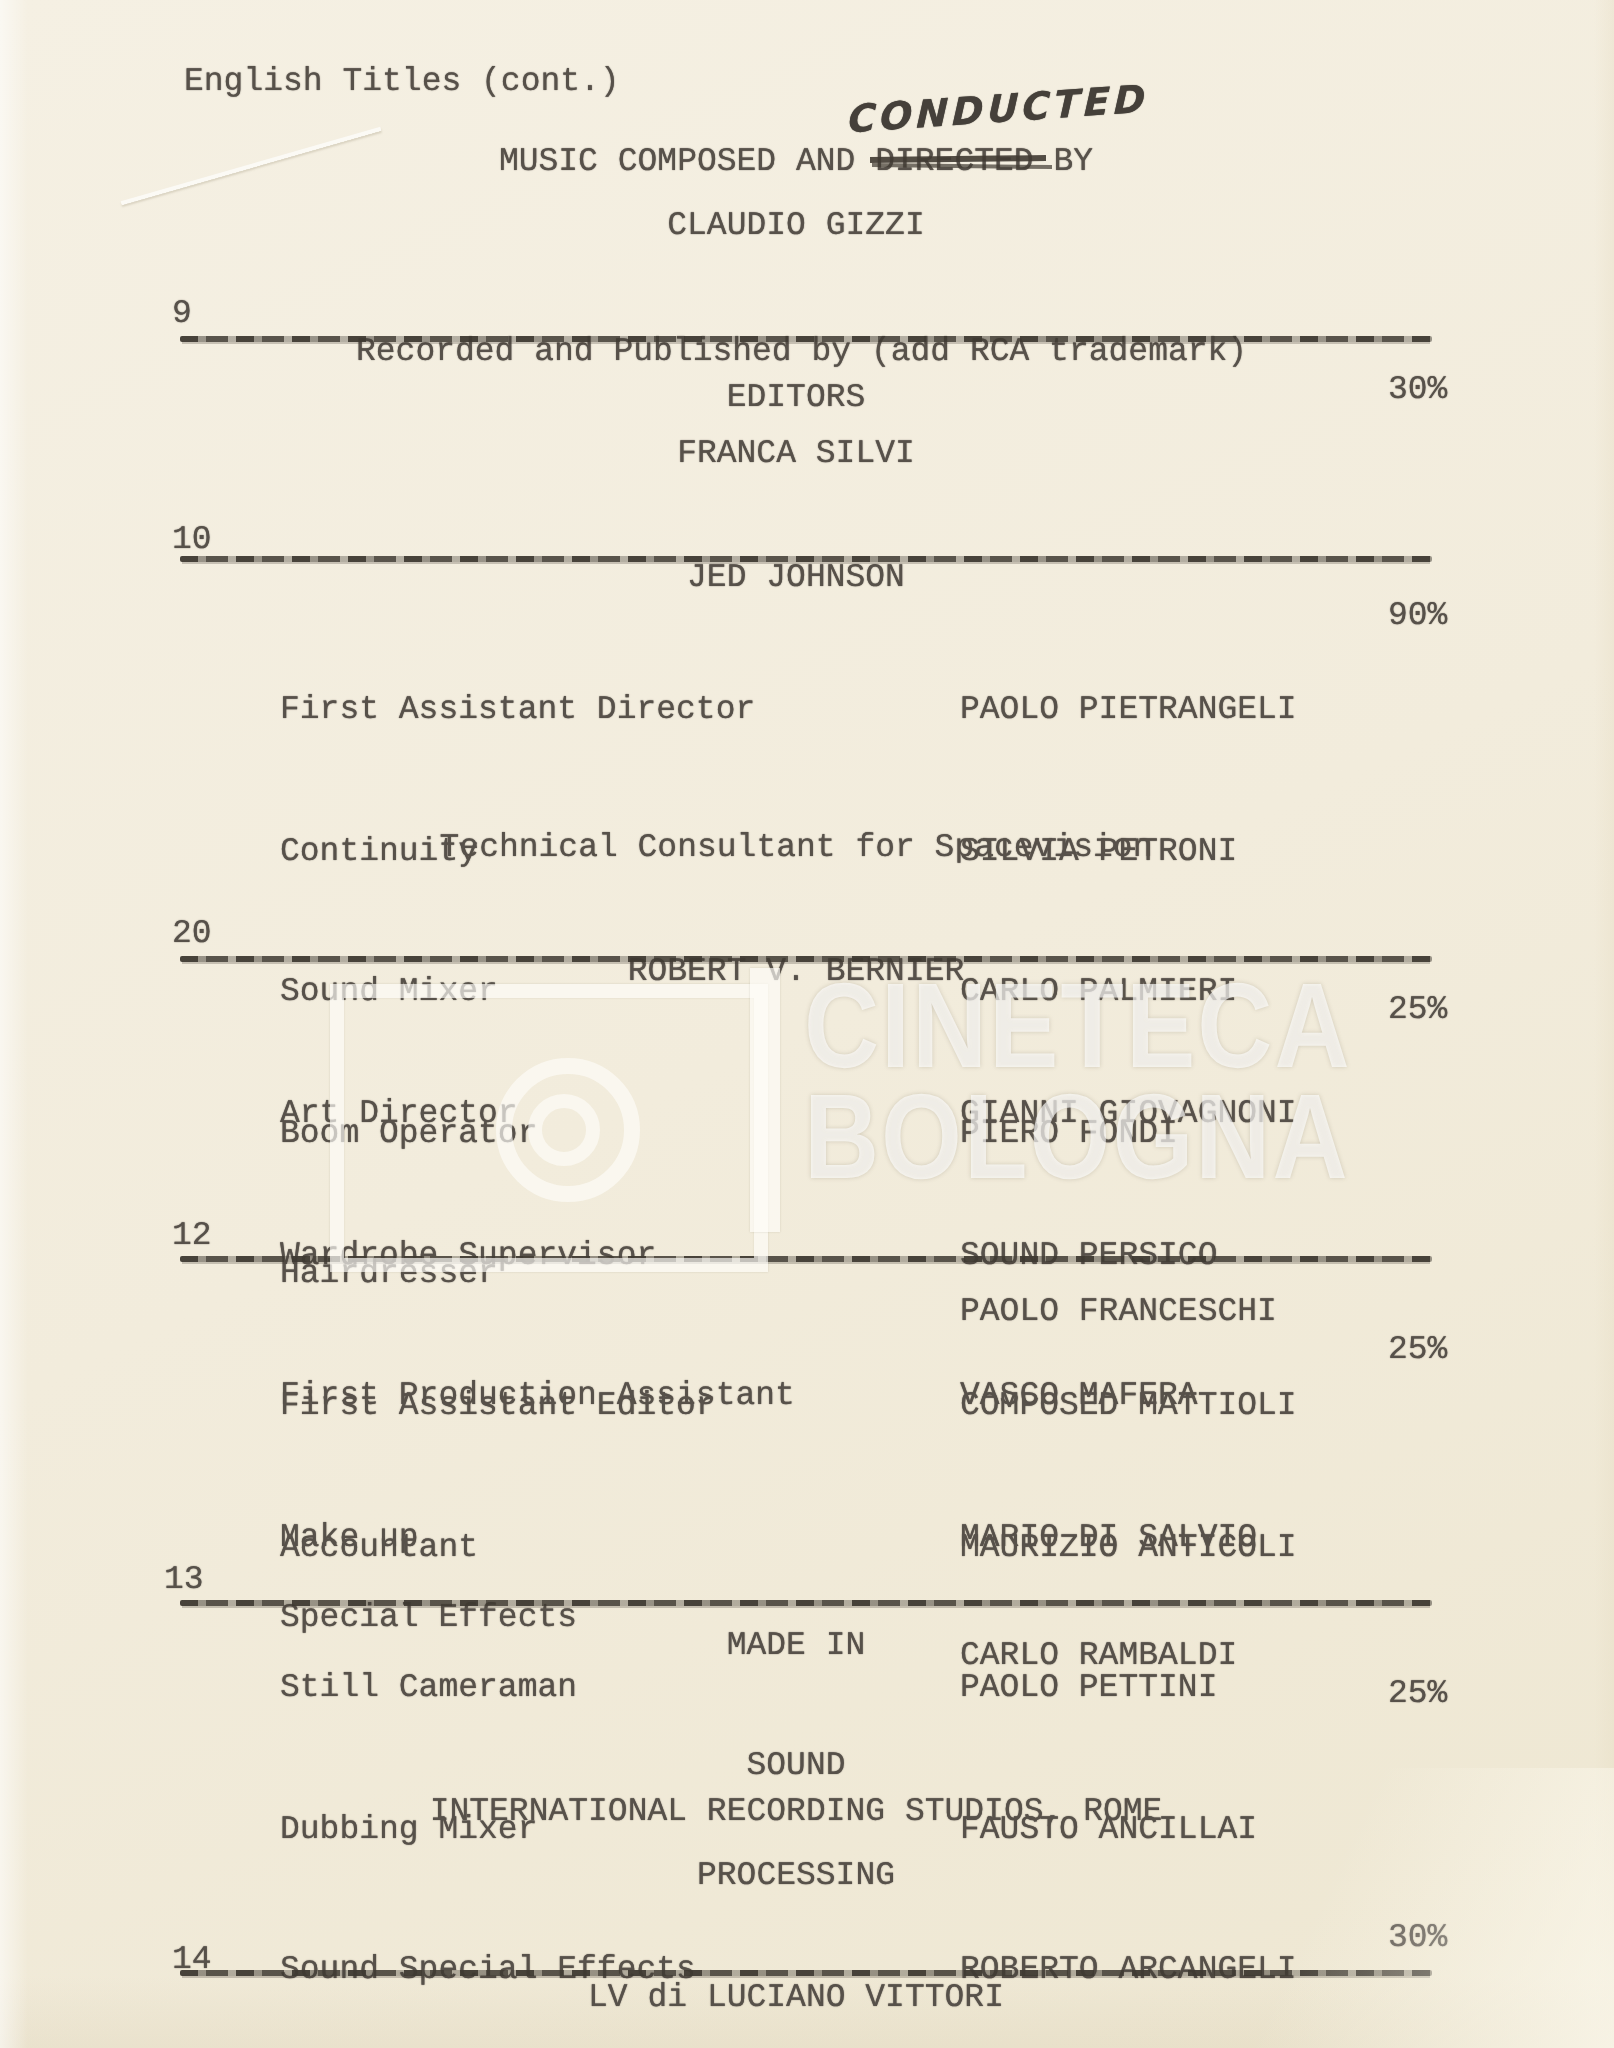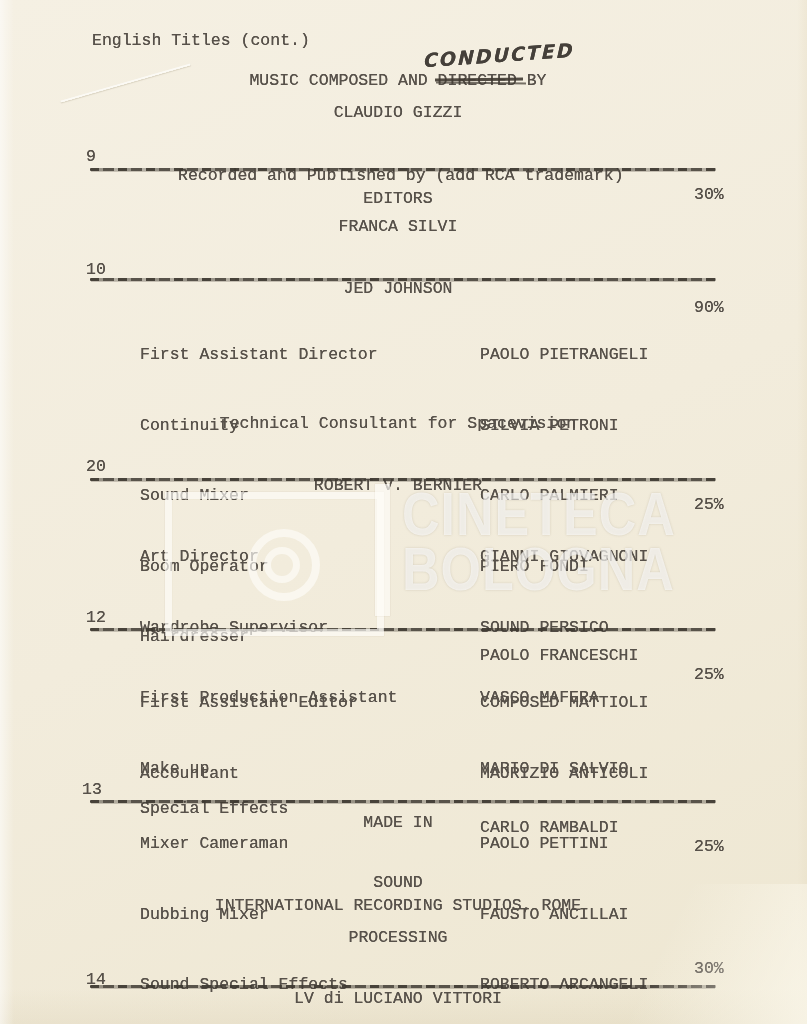--- a/index.html
+++ b/index.html
@@ -153,21 +153,21 @@
     <span class="txt" style="left:140px">Hairdresser</span>
     <span class="txt" style="left:480px">PAOLO FRANCESCHI</span>
     <span class="pct">25%</span>
   </div>
 
   <div class="divider" style="top:628px"></div>
 
   <div class="crew" style="top:644px">
     <div class="crow"><span class="role">First Assistant Editor</span><span class="cname">COMPOSED MATTIOLI</span></div>
     <div class="crow"><span class="role">Accountant</span><span class="cname">MAURIZIO ANTICOLI</span></div>
-    <div class="crow"><span class="role">Mixer Cameraman</span><span class="cname">PAOLO PETTINI</span></div>
+    <div class="crow"><span class="role">Still Cameraman</span><span class="cname">PAOLO PETTINI</span></div>
     <div class="crow"><span class="role">Dubbing Mixer</span><span class="cname">FAUSTO ANCILLAI</span></div>
     <div class="crow"><span class="role">Sound Special Effects</span><span class="cname">ROBERTO ARCANGELI</span></div>
   </div>
   <div class="numline" style="top:761px">
     <span class="num" style="left:82px">13</span>
     <span class="txt" style="left:140px">Special Effects</span>
     <span class="txt" style="left:480px">CARLO RAMBALDI</span>
     <span class="pct">25%</span>
   </div>
 

